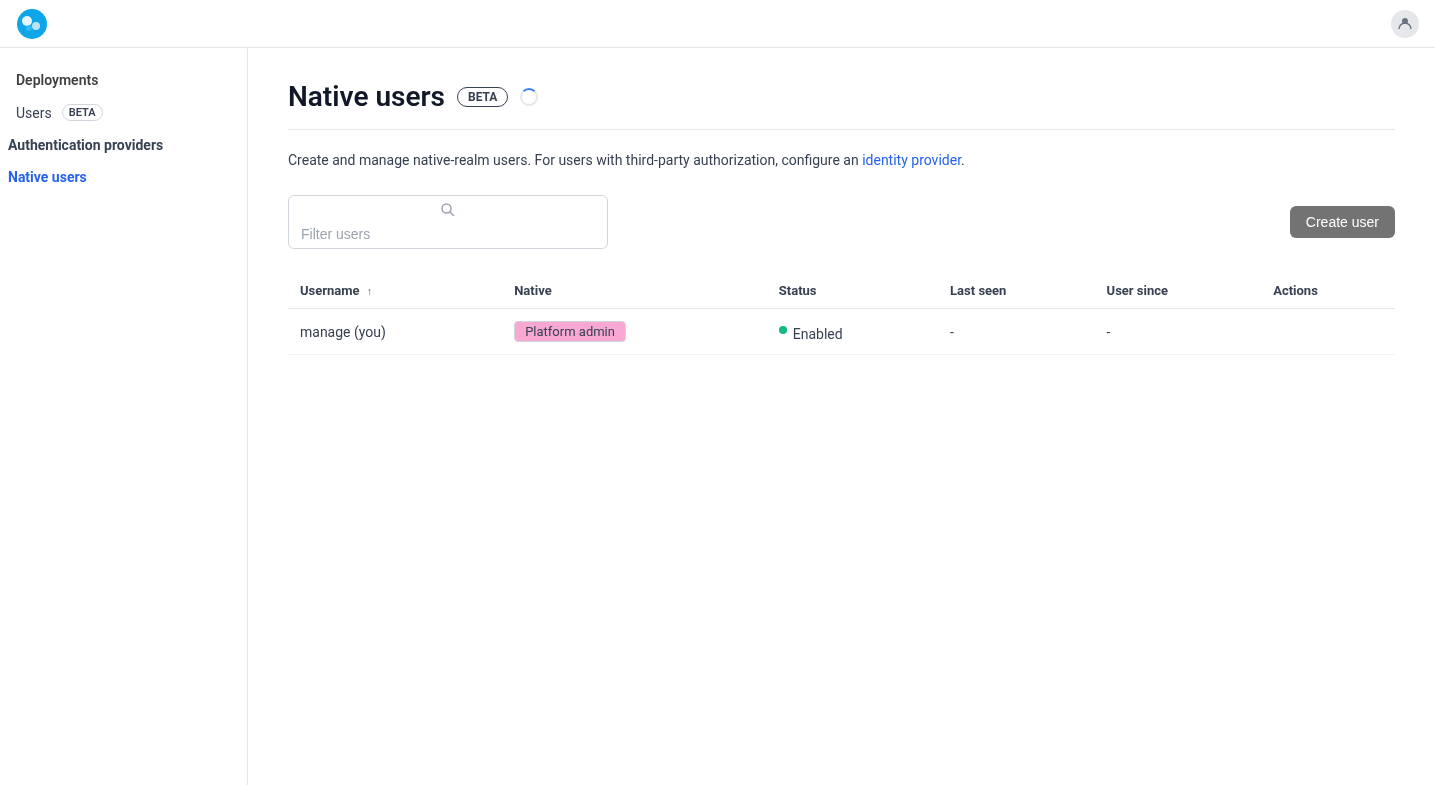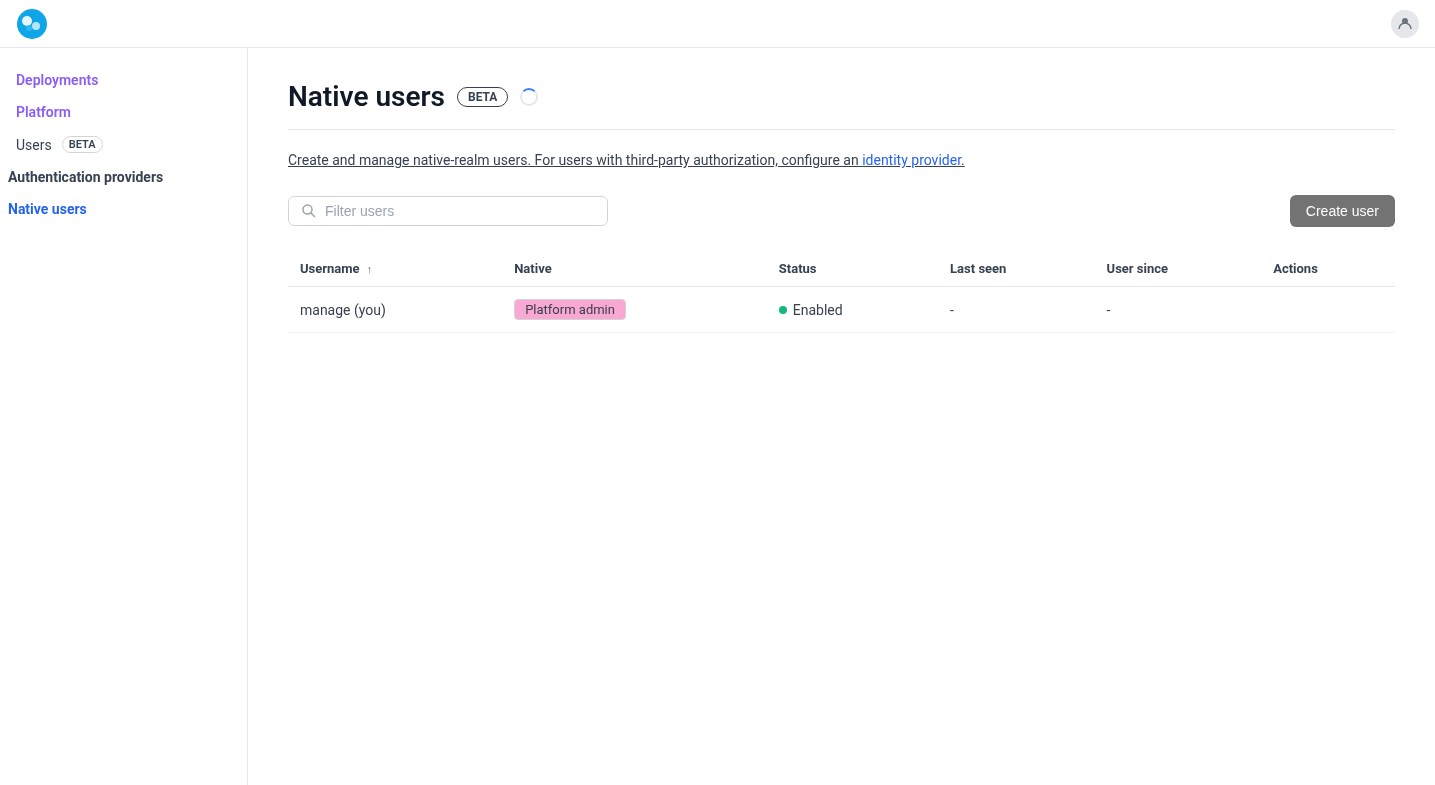--- a/index.html
+++ b/index.html
@@ -55,21 +55,21 @@
       cursor: pointer;
       font-size: 14px;
       color: #374151;
       display: flex;
       align-items: center;
       gap: 6px;
     }
     .sidebar-item.active { color: #2563eb; font-weight: 500; }
     .sidebar-item.section-header {
       font-weight: 600;
-      color: #8b5cf6;
+      color: #404040;
       cursor: default;
     }
     .sidebar-item.indent { padding-left: 8px; font-weight: bold; }
     .beta-badge {
       display: inline-flex;
       align-items: center;
       padding: 1px 6px;
       border: 1px solid #d1d5db;
       border-radius: 12px;
       font-size: 11px;
@@ -122,21 +122,20 @@
       border-top: 1px solid #e5e7eb;
       margin: 16px 0 20px 0;
     }
 
     
     .page-description {
       font-size: 14px;
       color: #374151;
       margin-bottom: 24px;
       line-height: 1.5;
-      text-decoration: underline;
     }
     .page-description a {
       color: #2563eb;
       text-decoration: none;
     }
 
     
     .toolbar {
       display: flex;
       align-items: center;
@@ -145,20 +144,21 @@
     }
     .filter-input-wrapper {
       display: flex;
       align-items: center;
       border: 1px solid #d1d5db;
       border-radius: 6px;
       padding: 6px 12px;
       width: 320px;
       gap: 8px;
       background: #fff;
+      flex-direction: column;
     }
     .search-icon-svg {
       width: 16px;
       height: 16px;
       color: #9ca3af;
       flex-shrink: 0;
     }
     .filter-input {
       border: none;
       outline: none;
@@ -214,21 +214,20 @@
       padding: 2px 10px;
       border: 1px solid #d1d5db;
       border-radius: 4px;
       font-size: 13px;
       color: #374151;
       background: #f9a8d4;
     }
 
     .status-enabled {
       display: inline-flex;
-      align-items: center;
       gap: 6px;
       color: #374151;
       font-size: 14px;
     }
     .status-dot {
       width: 8px;
       height: 8px;
       border-radius: 50%;
       background: #10b981;
       flex-shrink: 0;
@@ -256,23 +255,20 @@
       </svg>
     </div>
   </div>
 </div>
 
 <div class="layout">
 
   <nav class="sidebar">
     <div class="sidebar-item section-header">
       <span>Deployments</span>
-    </div>
-    <div class="sidebar-item section-header">
-      <span>Platform</span>
     </div>
     <div class="sidebar-item">
       <span>Users</span>
       <span class="beta-badge">BETA</span>
     </div>
     <div class="sidebar-item indent">
       <span>Authentication providers</span>
     </div>
     <div class="sidebar-item indent active">
       <span>Native users</span>

